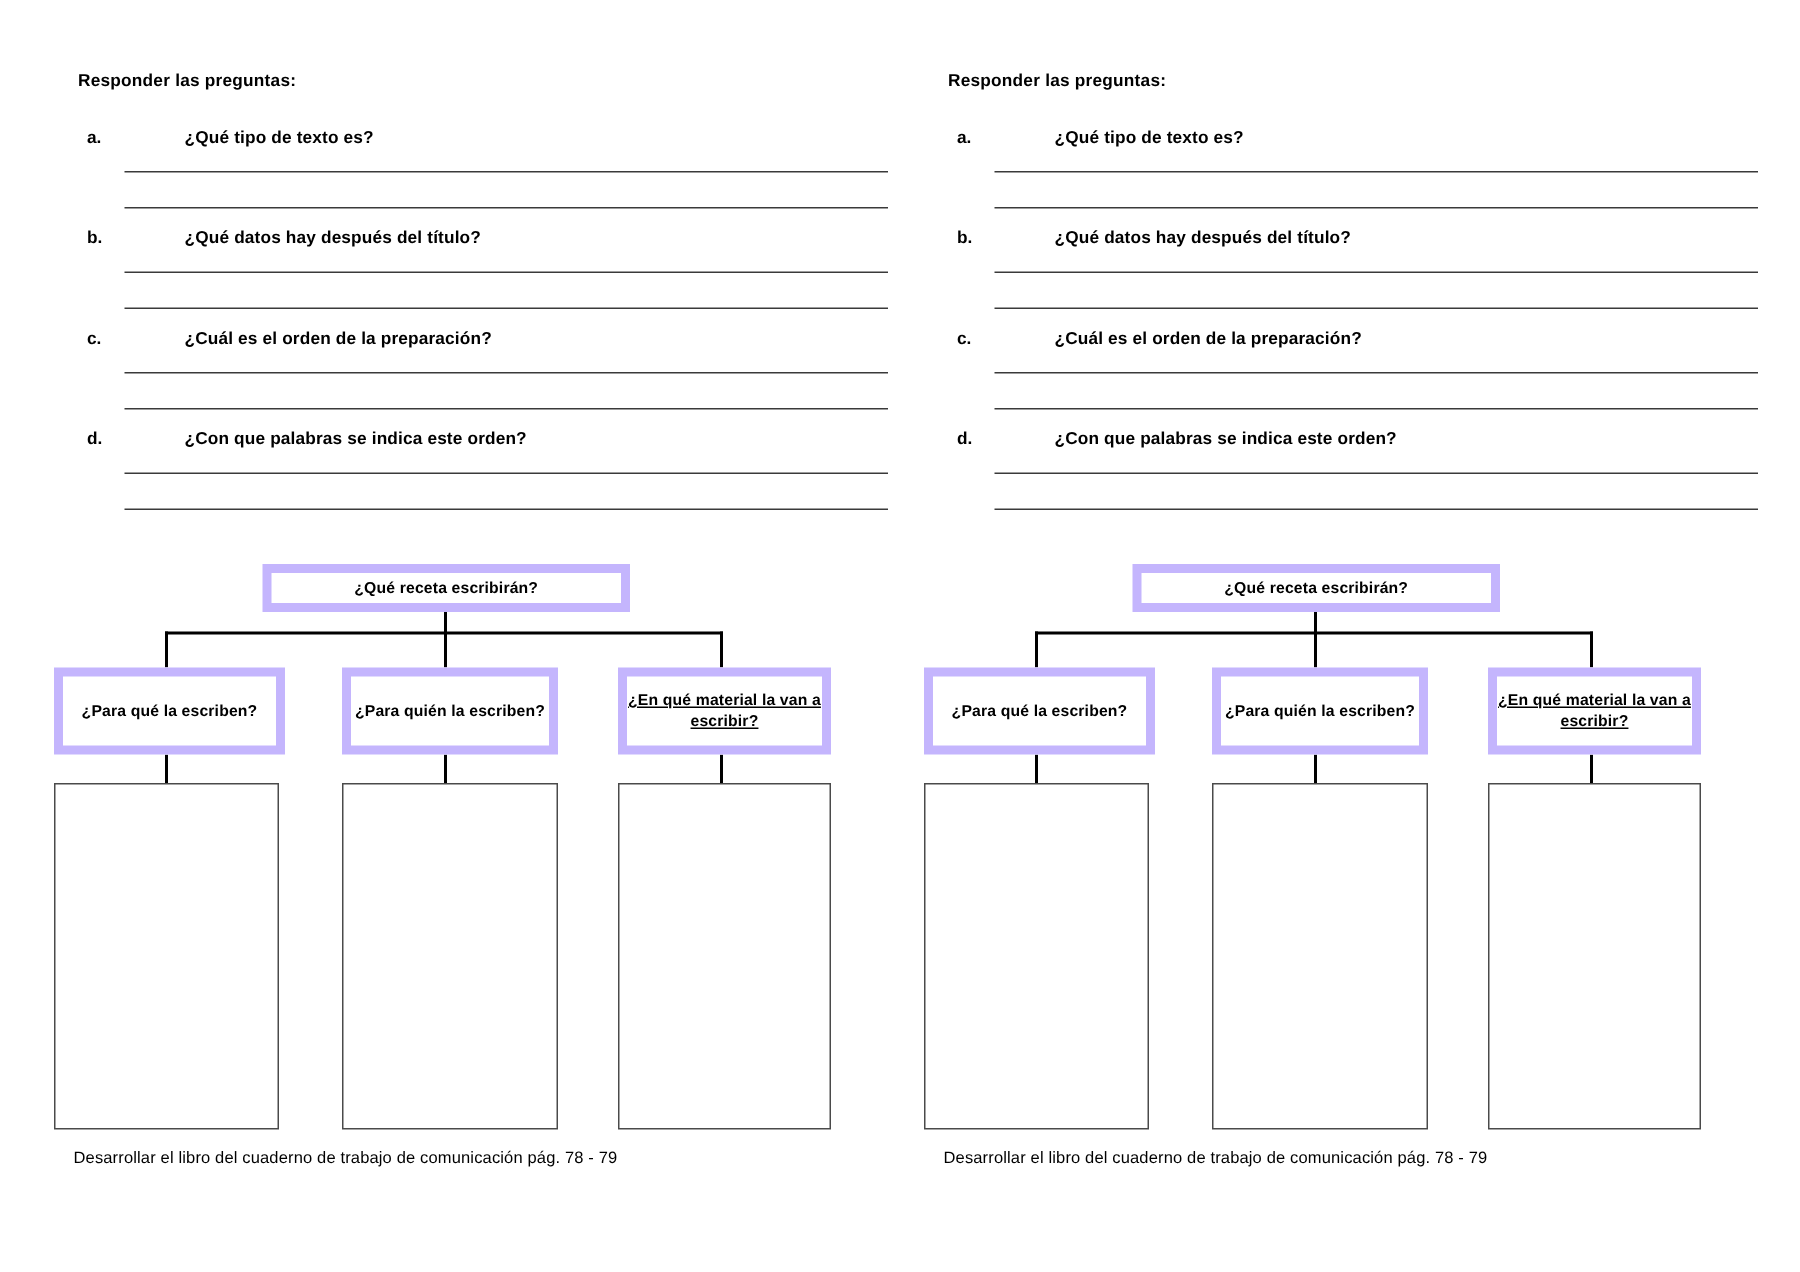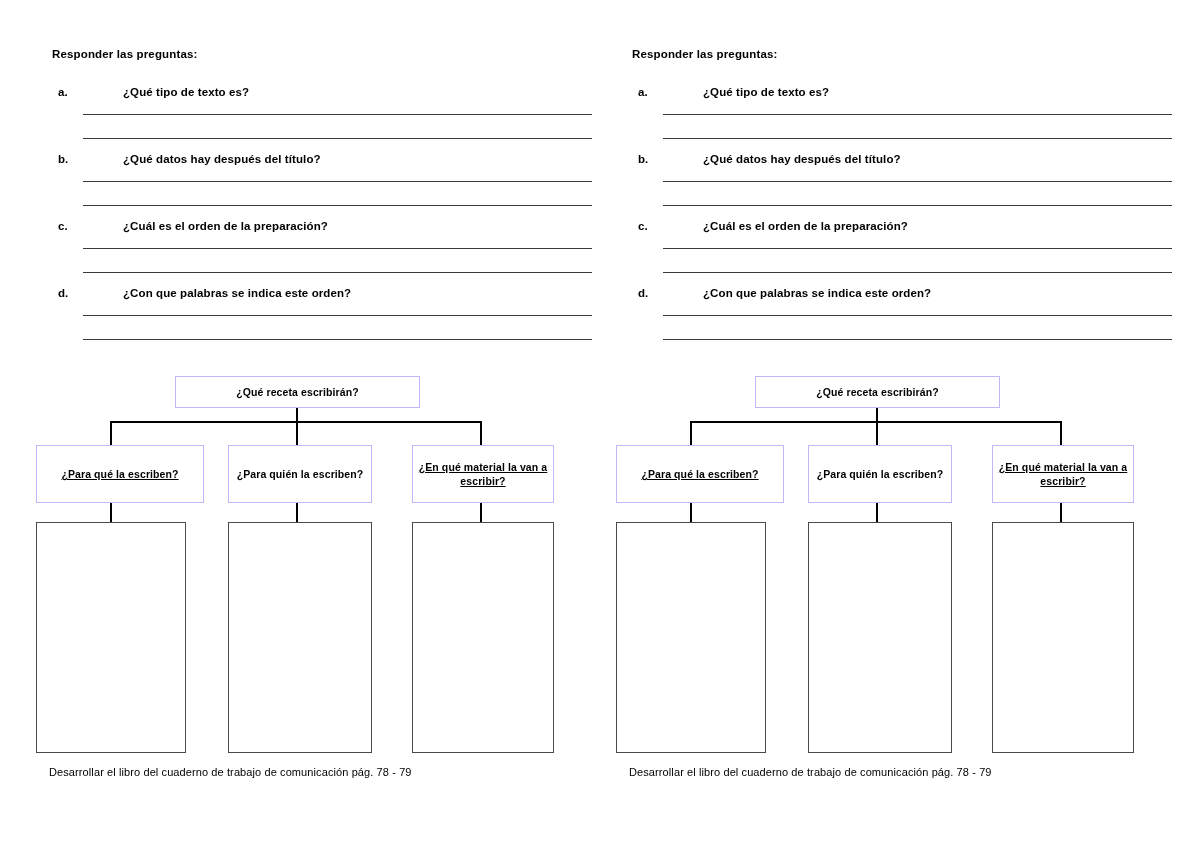--- a/index.html
+++ b/index.html
@@ -87,21 +87,21 @@
     position: absolute;
     left: -16px;
     top: 376px;
     width: 540px;
     height: 380px;
   }
 
   .node {
     position: absolute;
     box-sizing: border-box;
-    border: 1px solid #c4b5fd;
+    border: 6px solid #c4b5fd;
     background: #ffffff;
     display: flex;
     align-items: center;
     justify-content: center;
     text-align: center;
     font-size: 10.5px;
     font-weight: bold;
     line-height: 1.35;
     letter-spacing: 0.1px;
     z-index: 2;
@@ -111,21 +111,21 @@
     left: 139px;
     top: 0;
     width: 245px;
     height: 32px;
   }
 
   .node-branch {
     top: 69px;
     height: 58px;
   }
-  .node-branch.b0 { left: 0px;   width: 168px; text-decoration: underline; }
+  .node-branch.b0 { left: 0px;   width: 154px; }
   .node-branch.b1 { left: 192px; width: 144px; text-align: center; }
   .node-branch.b2 { left: 376px; width: 142px; text-decoration: underline; }
 
   .node-answer {
     position: absolute;
     box-sizing: border-box;
     border: 1px solid #4a4a4a;
     background: #ffffff;
     top: 146px;
     height: 231px;

